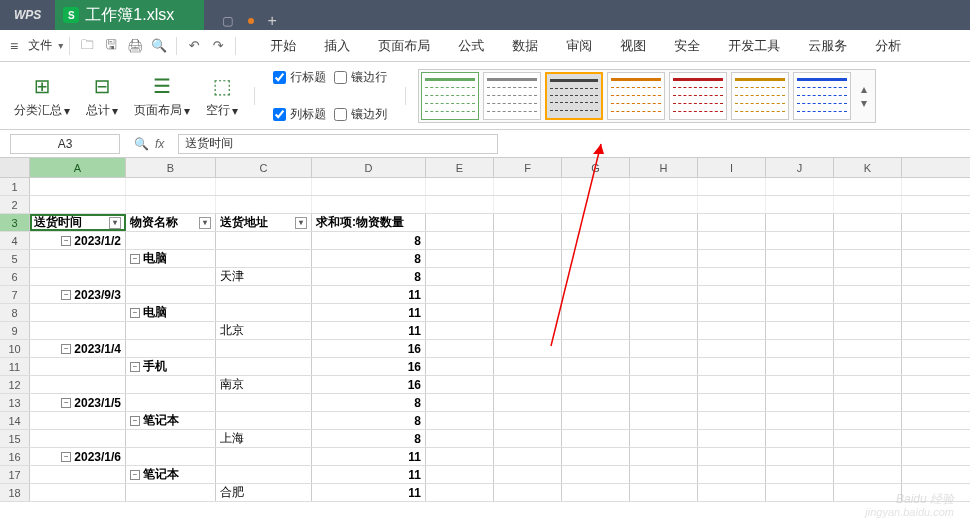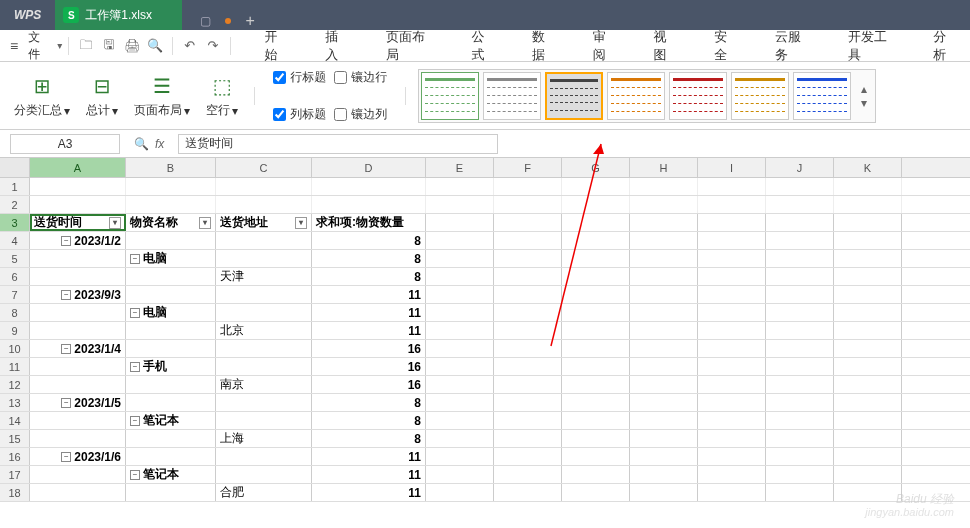--- a/index.html
+++ b/index.html
@@ -3,35 +3,35 @@
 <meta charset="utf-8">
 <style>
 * { margin:0; padding:0; box-sizing:border-box; font-family:"Microsoft YaHei",Arial,sans-serif; font-size:12px; }
 body { background:#fff; width:970px; height:528px; overflow:hidden; position:relative; }
 
 
 .titlebar { height:30px; background:#4a5568; display:flex; align-items:flex-end; color:#ddd; }
 .wps-logo { padding:0 14px; height:100%; display:flex; align-items:center; font-weight:bold; font-style:italic; color:#e2e2e2; font-size:12px; }
 .doc-tab { height:100%; background:#2d8a56; display:flex; align-items:center; padding:0 30px 0 8px; gap:6px; }
 .doc-icon { width:16px; height:16px; background:#10b04f; border-radius:3px; display:flex; align-items:center; justify-content:center; color:#fff; font-size:10px; font-weight:bold; }
-.doc-label { color:#fff; font-size:12px; }
+.doc-label { color:#fff; font-size:16px; }
 .tab-extra { display:flex; align-items:center; gap:14px; padding:0 18px; color:#aab; }
 .tab-extra span { cursor:pointer; }
 .dot { width:6px;height:6px;border-radius:50%;background:#e67e22;display:inline-block; }
 .plus { color:#ccc; font-size:16px; }
 
 
 .menubar { height:32px; background:#fff; border-bottom:1px solid #d0d0d0; display:flex; align-items:center; }
 .menu-left { display:flex; align-items:center; gap:2px; padding:0 6px; }
 .hamburger { padding:4px; color:#555; font-size:14px; }
 .file-menu { color:#333; padding:0 4px; }
 .file-drop { font-size:10px; color:#666; }
 .icon-btn { width:22px; height:22px; display:flex; align-items:center; justify-content:center; color:#666; font-size:13px; }
 .sep { width:1px; height:18px; background:#ddd; margin:0 4px; }
-.menu-tabs { display:flex; gap:12px; margin-left:12px; }
+.menu-tabs { display:flex; gap:4px; margin-left:12px; }
 .menu-tab { padding:8px 12px; color:#333; cursor:pointer; font-size:13px; }
 
 
 .ribbon { height:68px; border-bottom:1px solid #d0d0d0; display:flex; align-items:center; padding:4px 10px; gap:8px; }
 .rib-group { display:flex; flex-direction:column; align-items:center; gap:2px; padding:0 4px; }
 .rib-btn-big { width:28px;height:28px; display:flex;align-items:center;justify-content:center; }
 .rib-label { font-size:12px; color:#333; display:flex; align-items:center; gap:2px; }
 .checks { display:flex; flex-direction:column; gap:20px; padding:0 6px; }
 .check-row { display:flex; gap:8px; align-items:center; }
 .chk { display:flex; align-items:center; gap:4px; font-size:12px; color:#333; }
@@ -114,22 +114,22 @@
   </div>
   <div class="menu-tabs">
     <span class="menu-tab">开始</span>
     <span class="menu-tab">插入</span>
     <span class="menu-tab">页面布局</span>
     <span class="menu-tab">公式</span>
     <span class="menu-tab">数据</span>
     <span class="menu-tab">审阅</span>
     <span class="menu-tab">视图</span>
     <span class="menu-tab">安全</span>
+    <span class="menu-tab">开发工具</span>
     <span class="menu-tab">云服务</span>
-    <span class="menu-tab">开发工具</span>
     <span class="menu-tab">分析</span>
   </div>
 </div>
 
 <div class="ribbon">
   <div class="rib-group">
     <div class="rib-btn-big">
         <span style="font-size:20px;color:#2e7d32">⊞</span>
       </div>
     <div class="rib-label">

